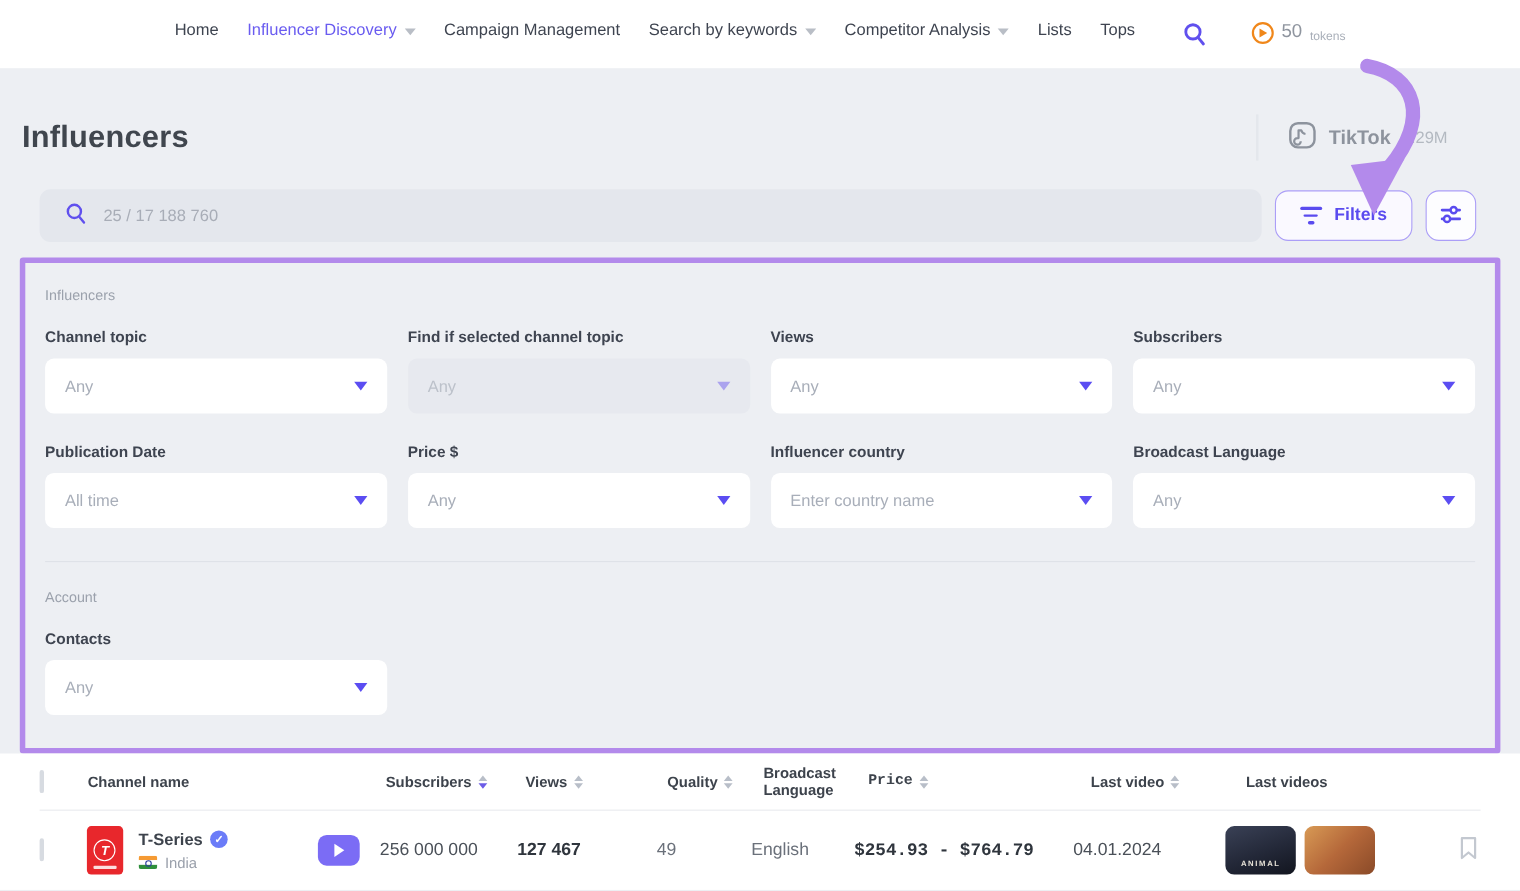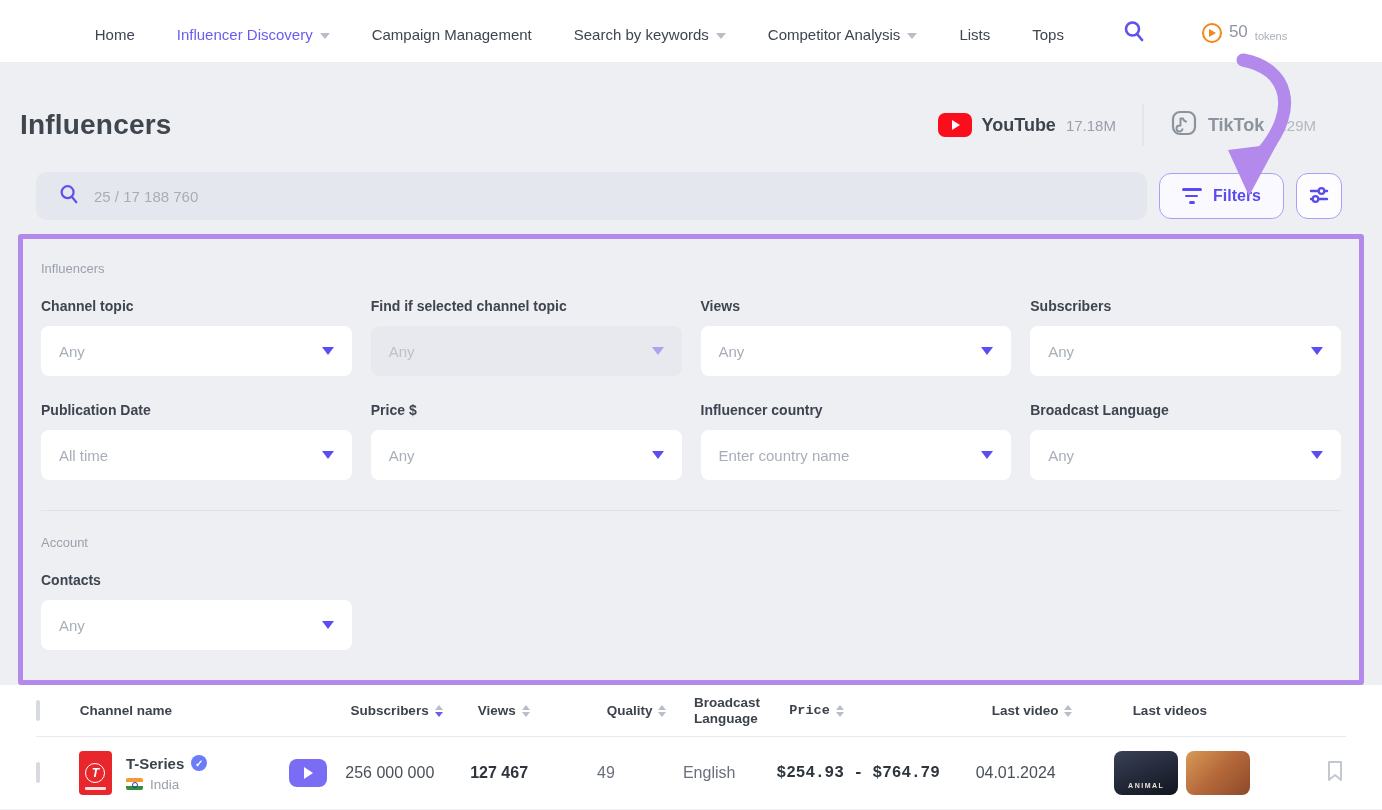--- a/index.html
+++ b/index.html
@@ -1,21 +1,21 @@
 <!DOCTYPE html>
 <html><head>
 <meta charset="utf-8">
 <style>
   * { margin:0; padding:0; box-sizing:border-box; }
   html,body { width:1382px; height:810px; overflow:hidden; }
   body { font-family:"Liberation Sans", sans-serif; background:#edeff3; color:#3e4450; position:relative; }
 
   
   .topnav { background:#fff; height:62px; display:flex; align-items:center; justify-content:center; }
-  .topnav .nav-inner { display:flex; align-items:flex-end; gap:42px; }
+  .topnav .nav-inner { display:flex; align-items:flex-start; gap:26px; }
   .nav-item { font-size:15px; font-weight:500; color:#3e4450; cursor:pointer; display:flex; align-items:center; gap:7px; text-decoration:none; }
   .nav-item.active { color:#6a5cf0; }
   .caret-sm { width:0; height:0; border-left:5px solid transparent; border-right:5px solid transparent; border-top:6px solid #b9bec6; margin-top:2px; }
   .nav-search { margin-left:16px; display:flex; align-items:center; }
   .tokens { display:flex; align-items:flex-start; gap:7px; margin-left:14px; }
   .token-icon { width:20px; height:20px; border-radius:50%; border:2.5px solid #f0871a; display:flex; align-items:center; justify-content:center; margin-top:1px; }
   .token-icon .tri { width:0; height:0; border-top:4px solid transparent; border-bottom:4px solid transparent; border-left:7px solid #f0871a; margin-left:2px; }
   .token-count { font-size:17px; color:#8f959f; }
   .token-unit { font-size:11px; color:#a9afb9; margin-top:8px; }
 
@@ -147,27 +147,20 @@
       <span class="token-count">50</span>
       <span class="token-unit">tokens</span>
     </div>
   </div>
 </header>
 
 <main class="content">
   <div class="title-row">
     <h1 class="page-title">Influencers</h1>
     <div class="platform-tabs">
-      <div class="ptab active">
-        <span class="yt-icon">
-            <span class="tri"></span>
-          </span>
-        <span class="pname">YouTube</span>
-        <span class="pcount">17.18M</span>
-      </div>
       <div class="ptab-divider"></div>
       <div class="ptab-divider"></div>
       <div class="ptab">
         <span>
           <svg width="28" height="28" viewBox="0 0 28 28" fill="none">
               <rect x="3" y="3" width="22" height="22" rx="7" stroke="#8d939d" stroke-width="2.2"></rect>
               <path d="M12.5 19.5 a3 3 0 1 1 -3-3 l1 0 v-7 h2.5 c0.5 2 1.8 3 3.8 3.3" stroke="#8d939d" stroke-width="2" fill="none" stroke-linejoin="round"></path>
             </svg>
         </span>
         <span class="pname">TikTok</span>

